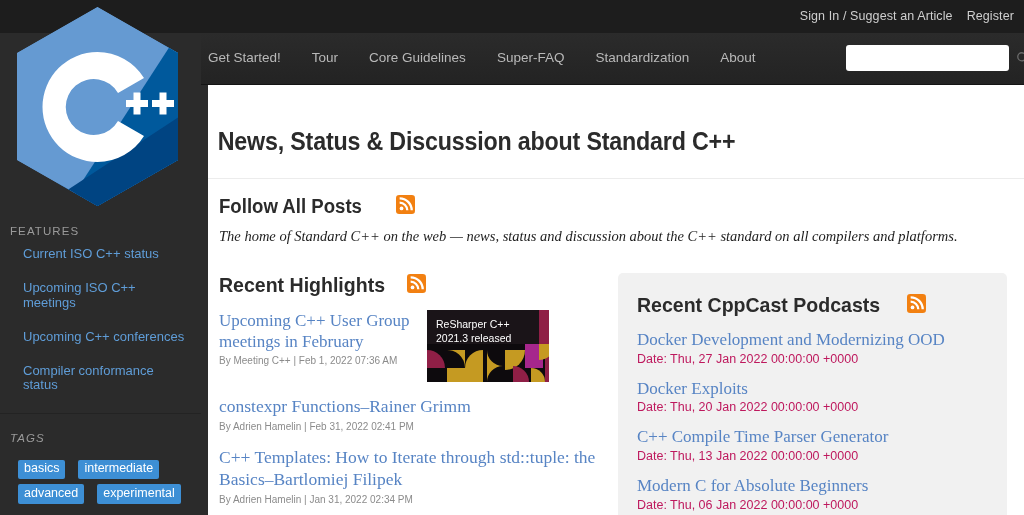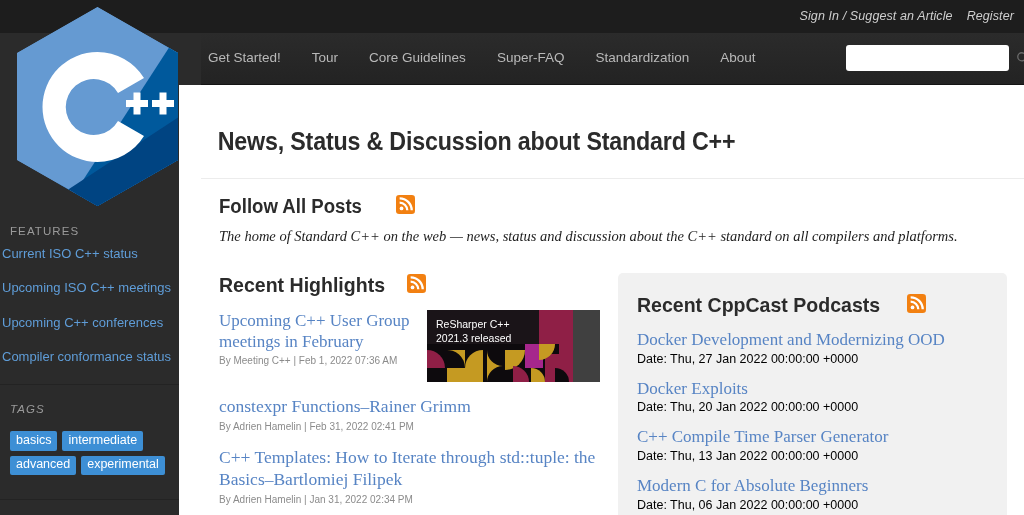--- a/index.html
+++ b/index.html
@@ -8,21 +8,20 @@
     overflow: hidden;
     background: #ffffff;
     font-family: "Liberation Sans", sans-serif;
   }
   #page { position: relative; width: 1024px; height: 515px; overflow: hidden; background:#fff; }
 
   
   .topbar {
     position: absolute; left:0; top:0; width:1024px; height:33px;
     background:#1d1d1d;
-    font-style:italic;
   }
   .topbar-links {
     position:absolute; right:10px; top:9px;
     display:flex; align-items:center; gap:14px;
   }
   .topbar-links a {
     color:#cfcfcf; font-size:12.5px; text-decoration:none;
     letter-spacing:.1px; white-space:nowrap;
   }
 
@@ -47,46 +46,46 @@
   }
   .search-input {
     flex:1; border:0; outline:0; background:transparent;
     font-size:12px; color:#333; padding:0 6px 0 9px;
     font-family:"Liberation Sans", sans-serif;
   }
   .search-icon { width:22px; height:100%; display:flex; align-items:center; justify-content:center; }
 
   
   .sidebar {
-    position:absolute; left:0; top:0; width:179px; height:515px;
+    position:absolute; left:0; top:0; width:208px; height:515px;
     background:#2b2b2b; overflow:hidden;
   }
   .sidebar-topmask {
     position:absolute; left:0; top:0; width:201px; height:33px; background:#1d1d1d;
   }
   .logo {
     position:absolute; left:10px; top:5px;
     width:175px; height:203px;
     z-index:5;
   }
   .sb-body { position:absolute; left:0; top:213px; width:201px; }
   .sb-section-title {
     color:#9a9a9a; font-size:11.5px; letter-spacing:1.1px;
     padding:12px 0 10px 10px;
   }
   .sb-link {
     display:block; color:#5f9dd8; font-size:13px;
-    padding:0 10px 20px 2px; text-decoration:none; line-height:1.1;
+    padding:0 10px 20px 23px; text-decoration:none; line-height:1.1;
   }
   .sb-divider { height:1px; background:#343434; margin:0; border-top:1px solid #232323; }
   .tags-wrap { padding:6px 10px 0 10px; display:flex; flex-wrap:wrap; gap:5px; width:195px; }
   .tag {
     background:#3d8fd5; color:#fff; font-size:12.5px;
     padding:1.5px 6px 2.5px 6px; border-radius:2px;
-    text-decoration:none; line-height:1.25; white-space:nowrap;
+    text-decoration:none; line-height:1.25; white-space:nowrap;margin-left:8px;
   }
 
   
   .content {
     position:absolute; left:201px; top:85px;
     width:823px; height:430px; background:#fff;
     overflow:hidden;
   }
   .page-title {
     font-size:25px; font-weight:bold; color:#2b2b2b;
@@ -126,42 +125,42 @@
     font-family:"Liberation Serif", serif;
     font-size:17px; color:#5784c4; text-decoration:none;
     line-height:1.24; display:block;
   }
   .post-meta {
     font-size:10px; color:#8b8b8b; line-height:1.35; padding-top:2px;
   }
   .post-wide .post-title { font-size:17.5px; }
 
   .thumb {
-    width:173px; height:72px; flex:none; position:relative; overflow:hidden;
-    background:#404040;
+    width:122px; height:72px; flex:none; position:relative; overflow:hidden;
+    background:#ec4899;
   }
   .thumb-label {
     position:absolute; left:9px; top:7px; z-index:3;
     color:#fff; font-size:10.5px; line-height:1.35; font-weight:500;
     font-family:"Liberation Sans", sans-serif;
   }
 
   
   .panel {
     background:#f1f1f1; border-radius:5px;
     padding:20px 18px 18px 19px; width:389px; min-height:256px;
   }
   .podcast { margin-bottom:13px; }
   .podcast:last-child { margin-bottom:0; }
   .podcast-title {
     font-family:"Liberation Serif", serif;
     font-size:17px; color:#5784c4; text-decoration:none; display:block;
     line-height:1.22;
   }
-  .podcast-date { font-size:12.5px; color:#000000; padding-top:1px; }
+  .podcast-date { font-size:12.5px; color:#be185d; padding-top:1px; }
 
   .rss { flex:none; }
 </style>
 </head>
 <body>
 
 <div id="page">
 
   <div class="content">
 

